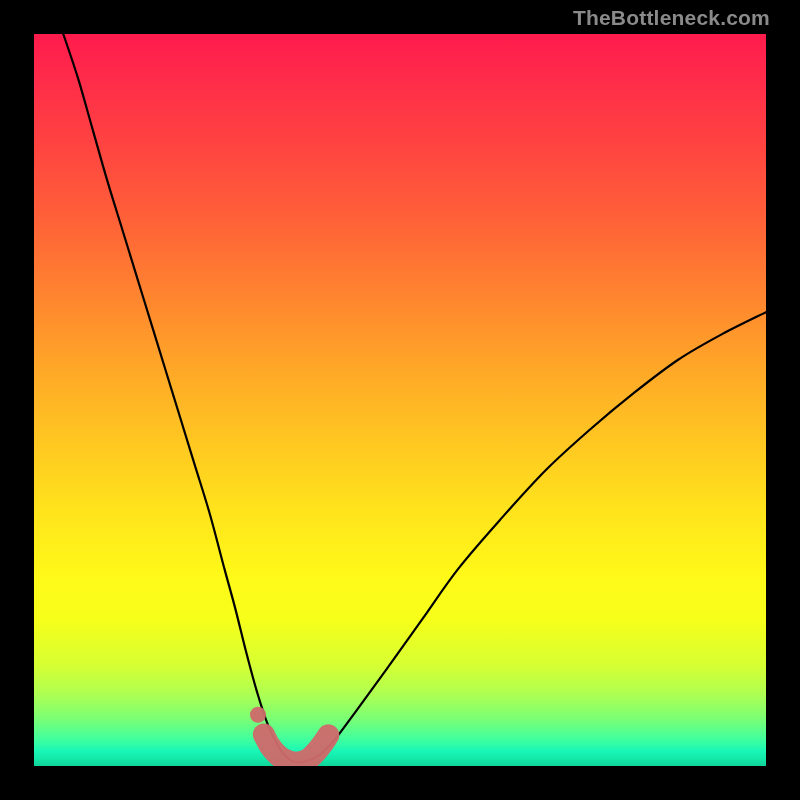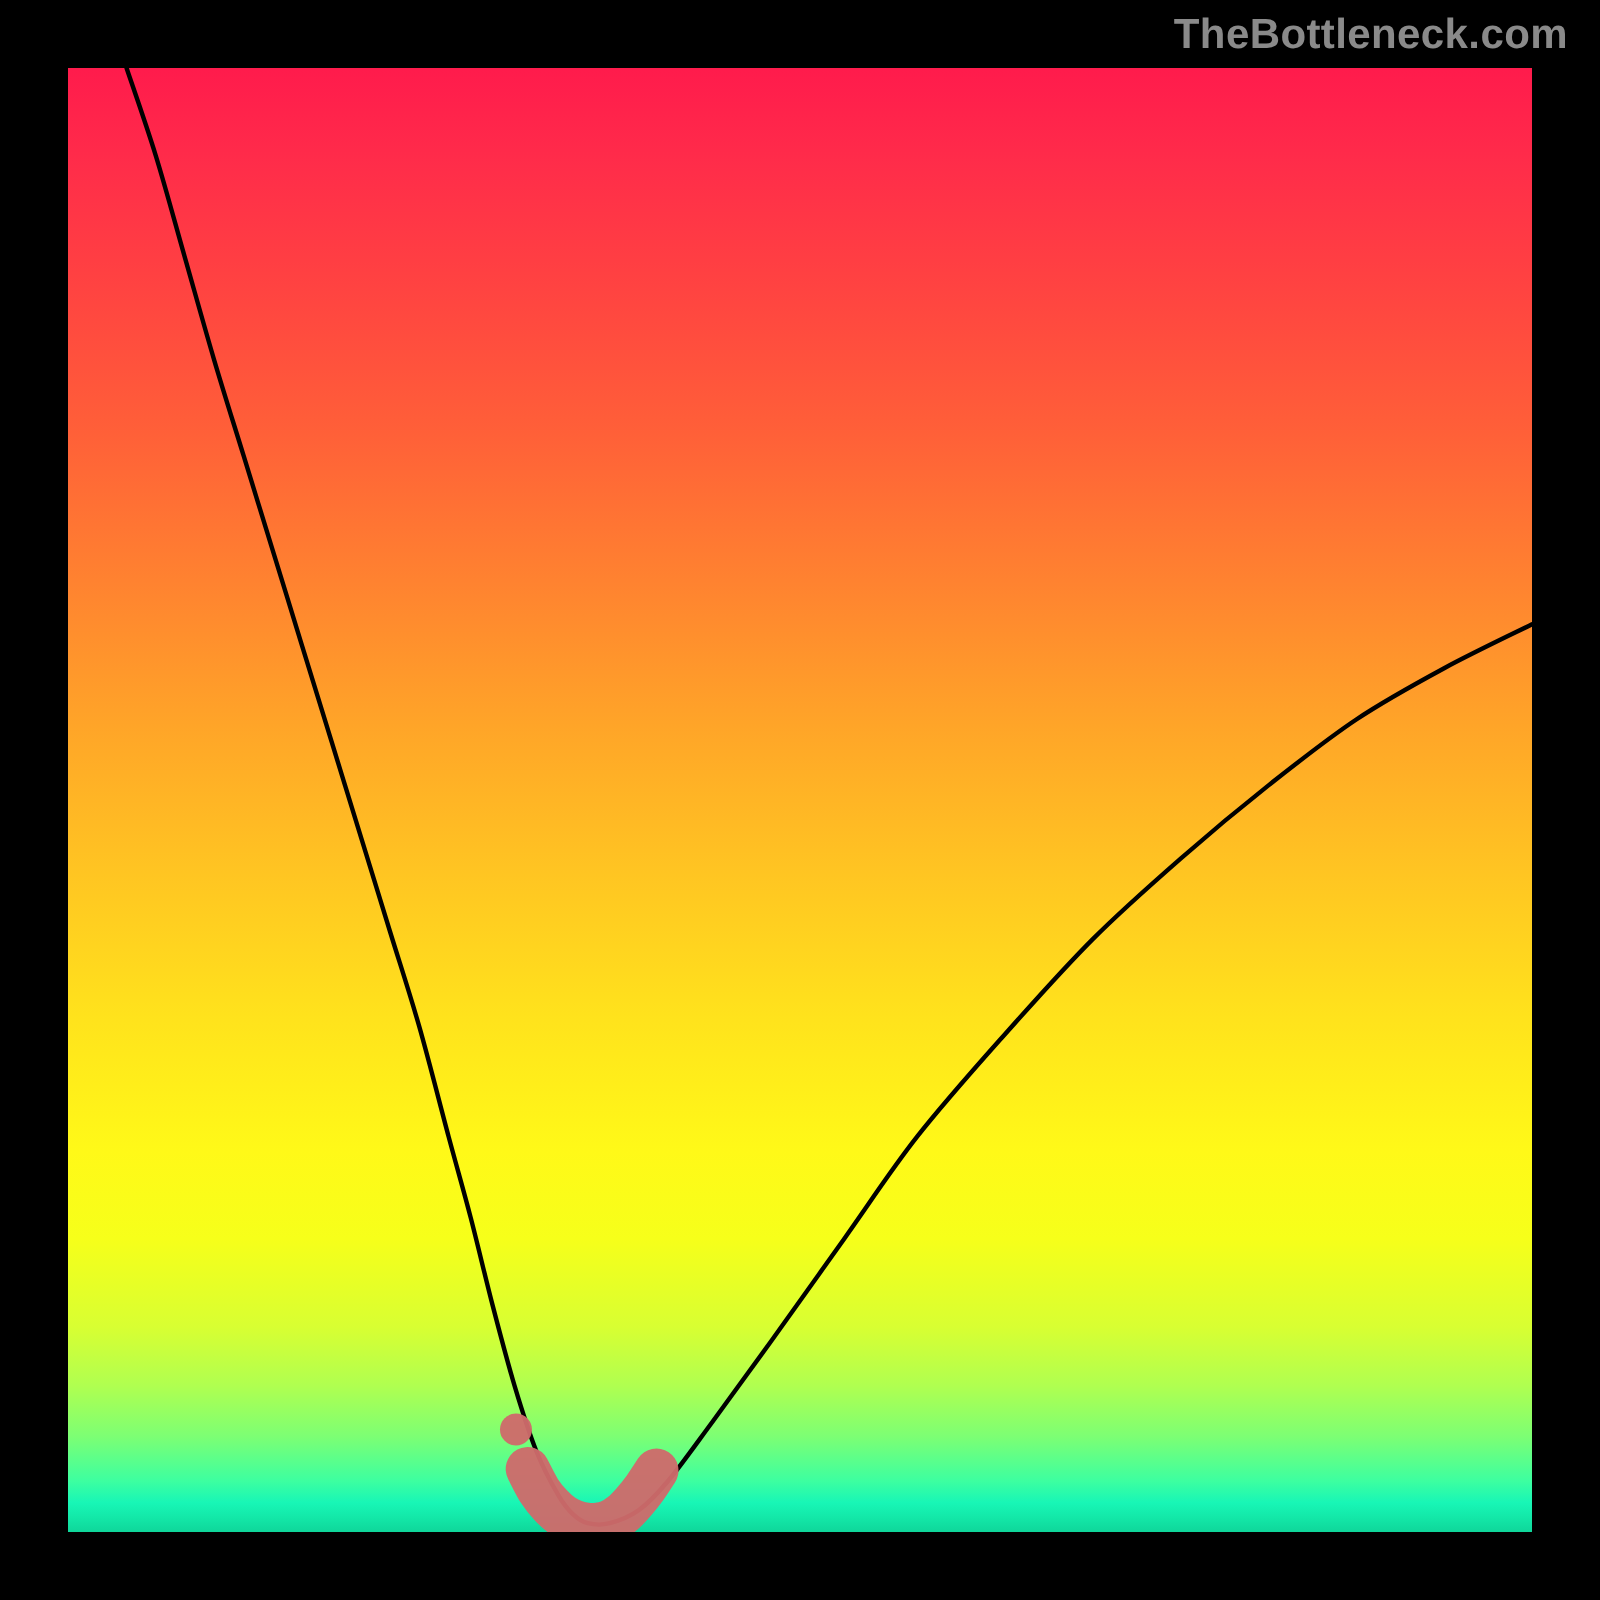--- a/index.html
+++ b/index.html
@@ -56,21 +56,21 @@
   .svg-layer {
     position: absolute;
     left: 0;
     top: 0;
     width: 732px;
     height: 732px;
   }
   .watermark {
     position: absolute;
     top: 6px;
-    right: 16px;
+    right: 30px;
     font-family: Arial, Helvetica, sans-serif;
     font-size: 21px;
     letter-spacing: 0.2px;
     color: #8a8a8a;
     font-weight: 600;
   }
 </style>
 </head>
 <body>
 

